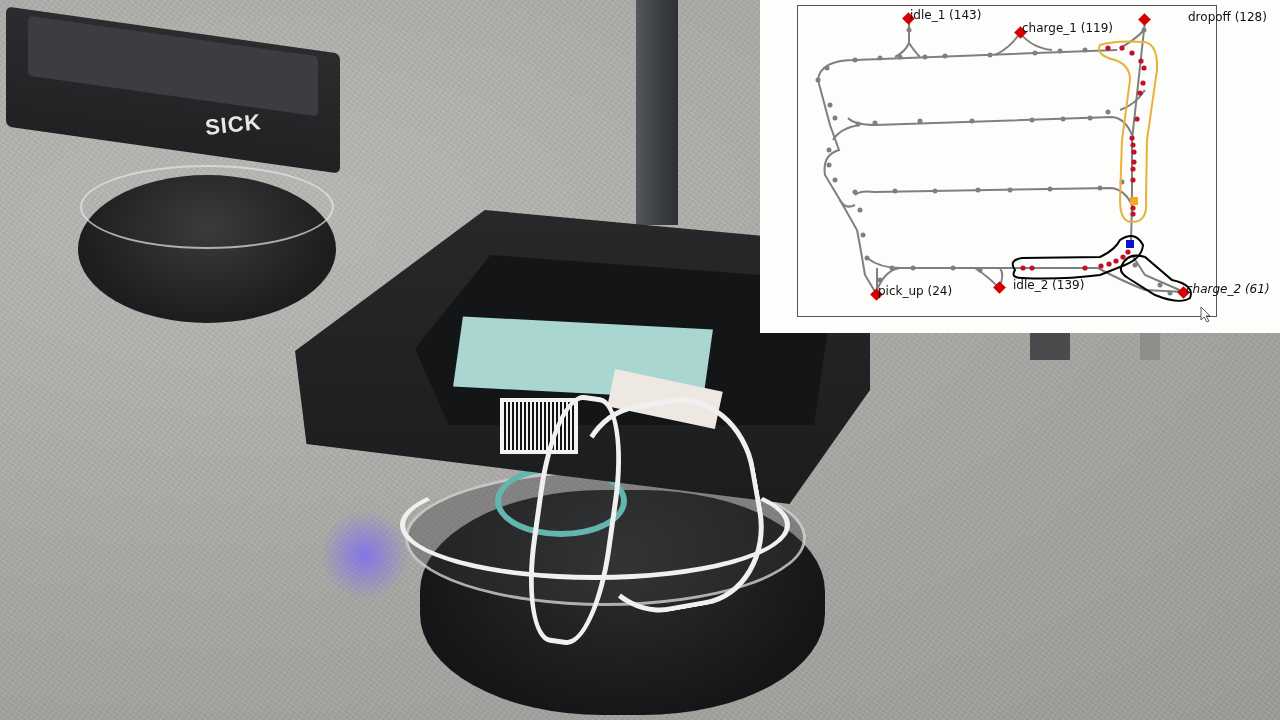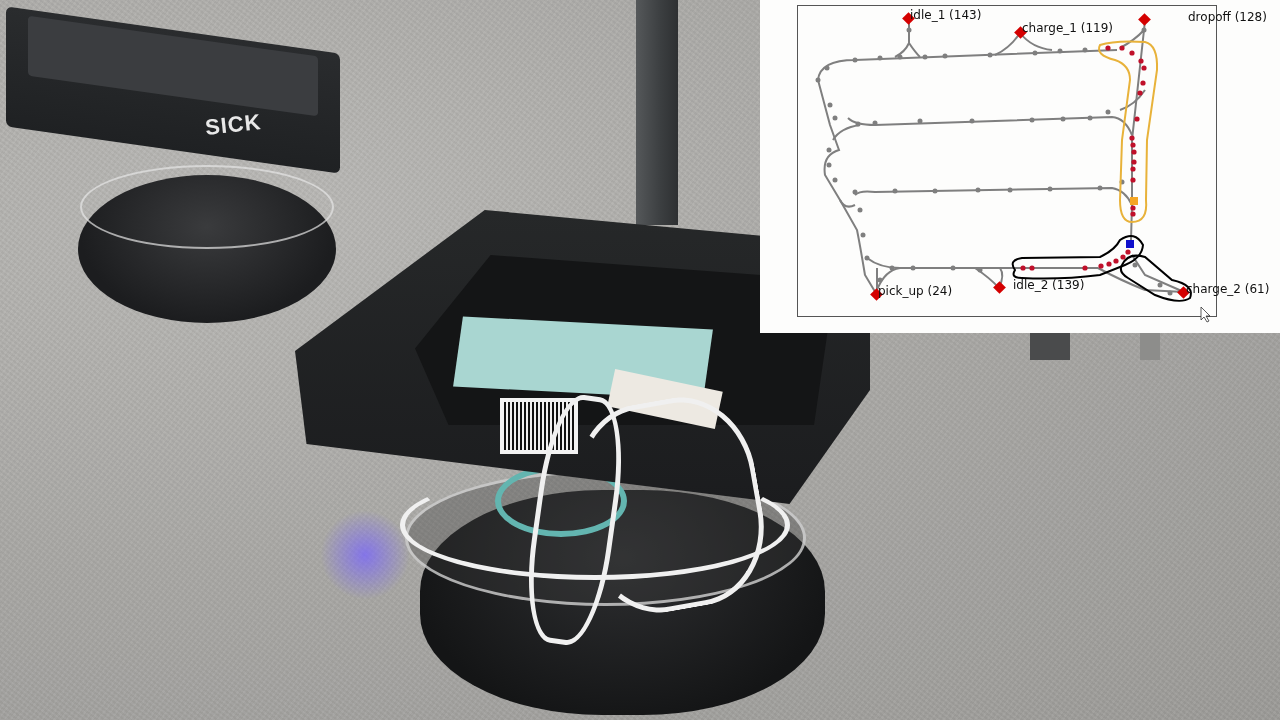--- a/index.html
+++ b/index.html
@@ -214,14 +214,14 @@
     </g>
 
     <path d="M441,307 L441,320 L444,317 L447,322 L449,321 L446,316 L450,316 Z" fill="#fff" stroke="#333" stroke-width="0.8"></path>
   </svg>
 
   <span class="map-label" style="left:150px;top:9px;">idle_1 (143)</span>
   <span class="map-label" style="left:262px;top:22px;">charge_1 (119)</span>
   <span class="map-label" style="left:386px;top:11px;margin-left:42px;">dropoff (128)</span>
   <span class="map-label" style="left:118px;top:285px;">pick_up (24)</span>
   <span class="map-label" style="left:241px;top:279px;margin-left:12px;">idle_2 (139)</span>
-  <span class="map-label" style="left:426px;top:283px;">charge_2 (61)</span>
+  <span class="map-label" style="left:426px;top:283px;font-style:italic;">charge_2 (61)</span>
 </div>
 
 </body></html>

